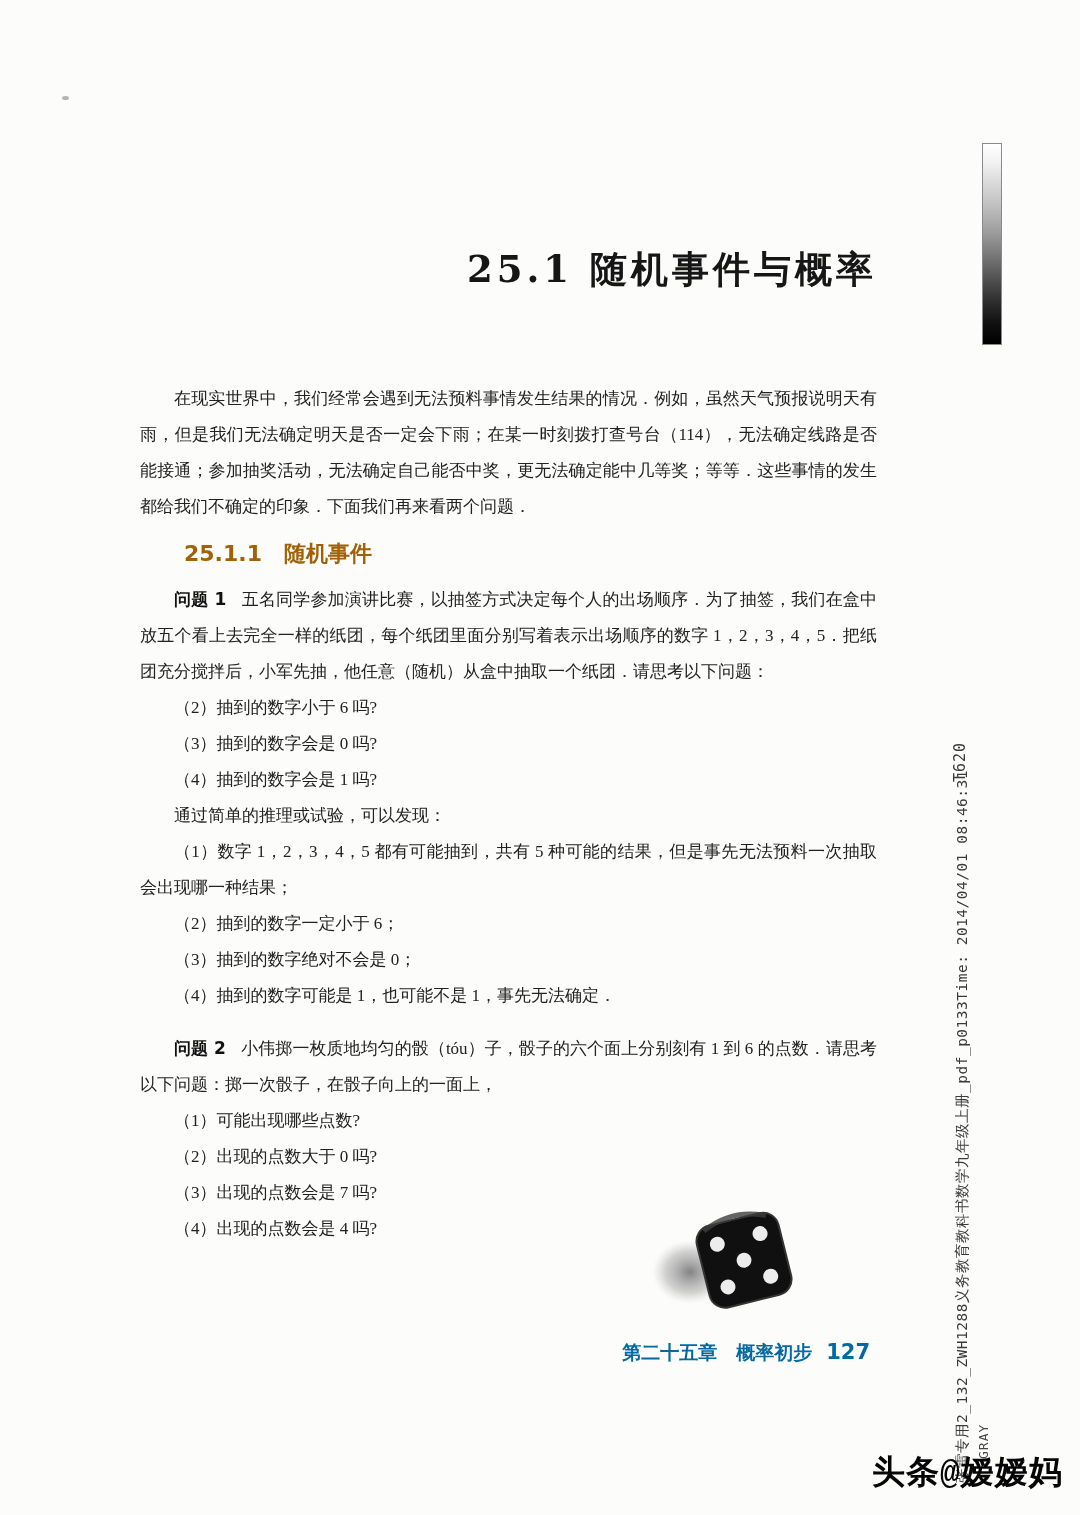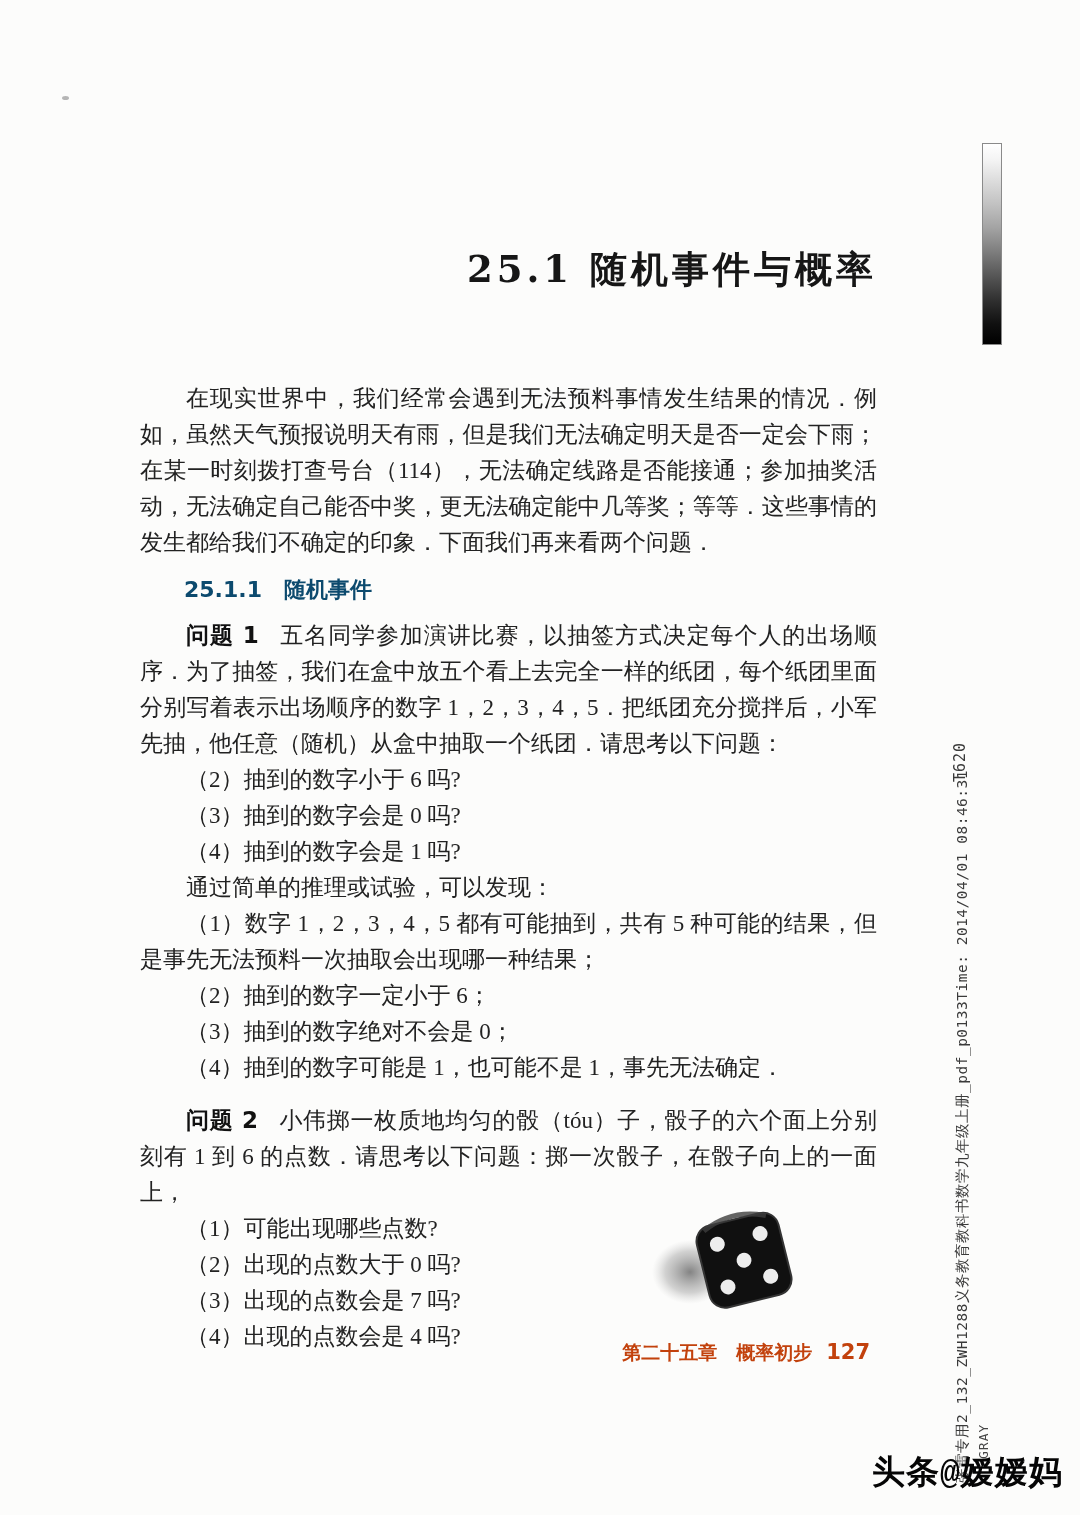--- a/index.html
+++ b/index.html
@@ -24,54 +24,54 @@
     font-weight:700;
     font-size:37px;
     line-height:48px;
     letter-spacing:4px;
     color:#161616;
     margin:0 0 88px 0;
     text-align:right;
   }
 
   .doc-p {
-    font-size:23px;
+    font-size:17px;
     line-height:36px;
     text-align:justify;
     text-indent:2em;
     color:#222;
   }
 
   .section-heading {
     font-family:"DejaVu Sans", sans-serif;
     font-weight:700;
     font-size:22px;
     line-height:30px;
     margin:14px 0 12px 0;
     padding-left:2em;
-    color:#0c4a6e;
+    color:#a16207;
   }
 
   .problem-label {
     font-family:"DejaVu Sans", sans-serif;
     font-weight:700;
     margin-right:0.9em;
     color:#111;
   }
 
   .problem2-block { margin-top:16px; }
 
   .footer {
     position:absolute;
     left:140px;
     top:1340px;
     width:730px;
     text-align:right;
     font-size:19px;
-    color:#c2410c;
+    color:#0369a1;
   }
   .footer .chapter { font-family:"DejaVu Sans", sans-serif; font-weight:700; margin-right:14px; }
   .footer .pagenum { font-family:"DejaVu Sans", sans-serif; font-weight:700; font-size:21px; }
 
   .cal-strip {
     position:absolute;
     left:982px;
     top:143px;
     width:20px;
     height:202px;

